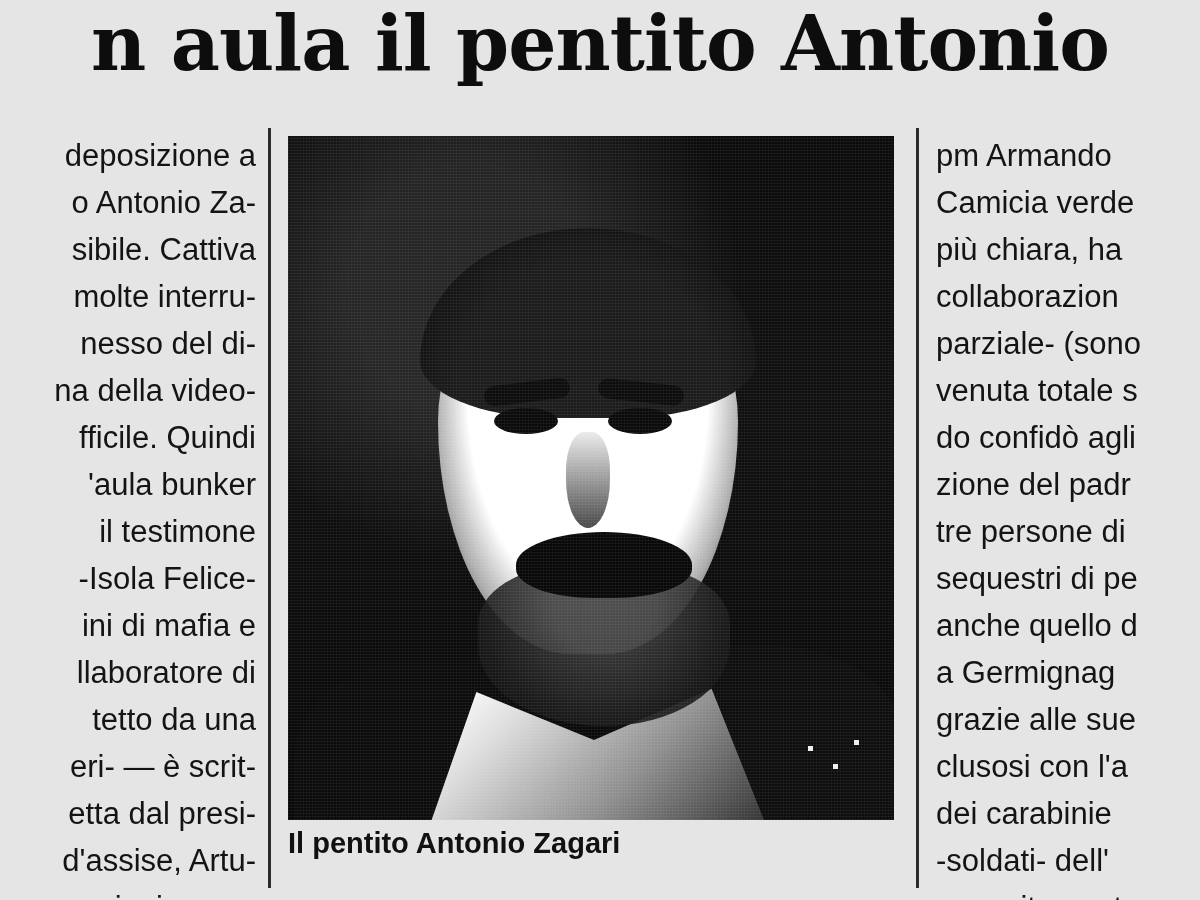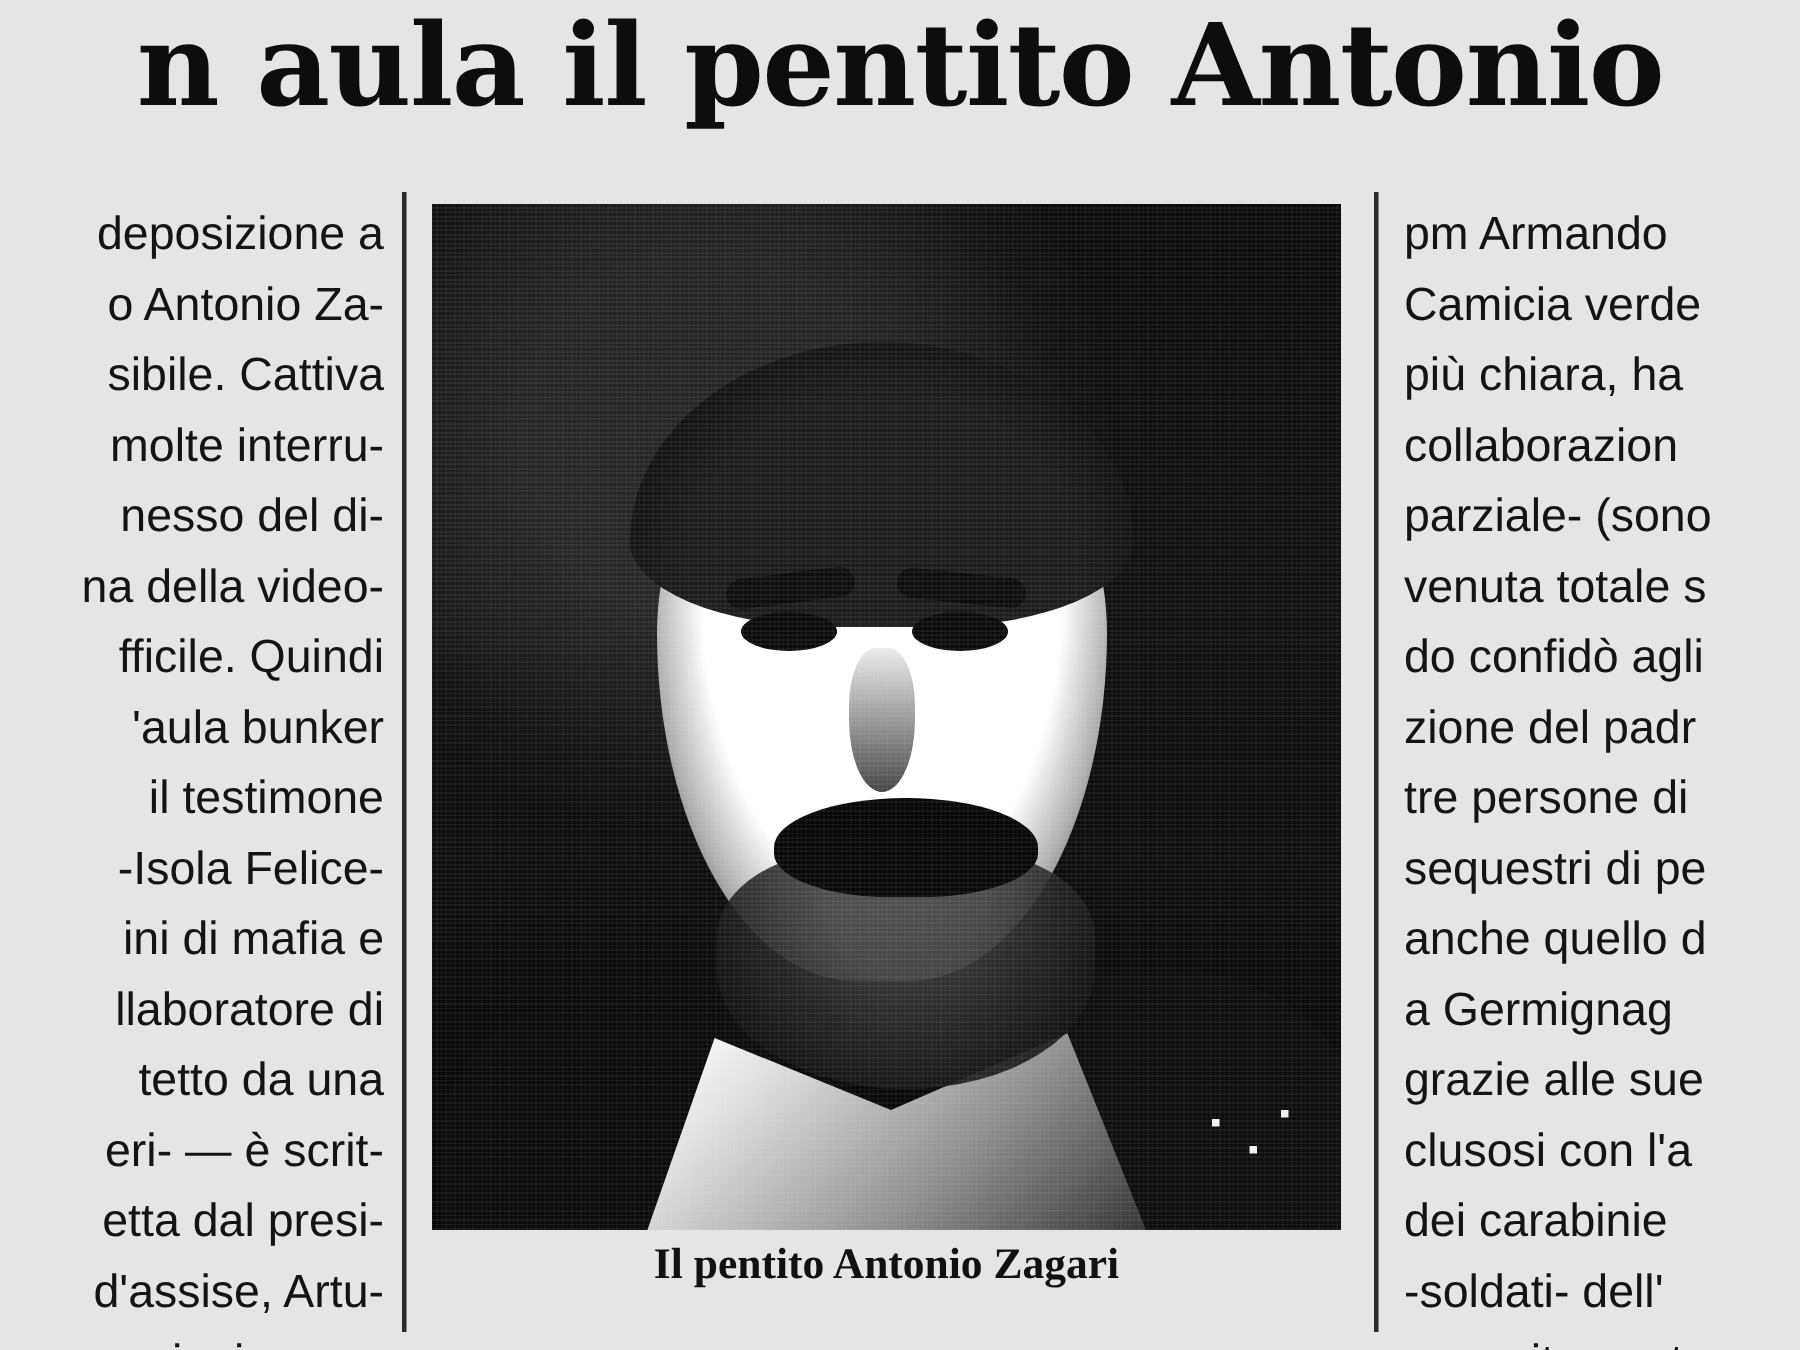--- a/index.html
+++ b/index.html
@@ -206,22 +206,22 @@
     background: #efefef;
     width: 5px;
     height: 5px;
   }
 
   .caption {
     position: absolute;
     left: 288px;
     top: 826px;
     width: 606px;
-    text-align: center;
-    font-family: Liberation Serif, serif;
+    text-align: left;
+    font-family: Liberation Sans, sans-serif;
     font-weight: bold;
     font-size: 29px;
     line-height: 34px;
     color: #111111;
     white-space: nowrap;
   }
 </style>
 </head>
 <body>
 

